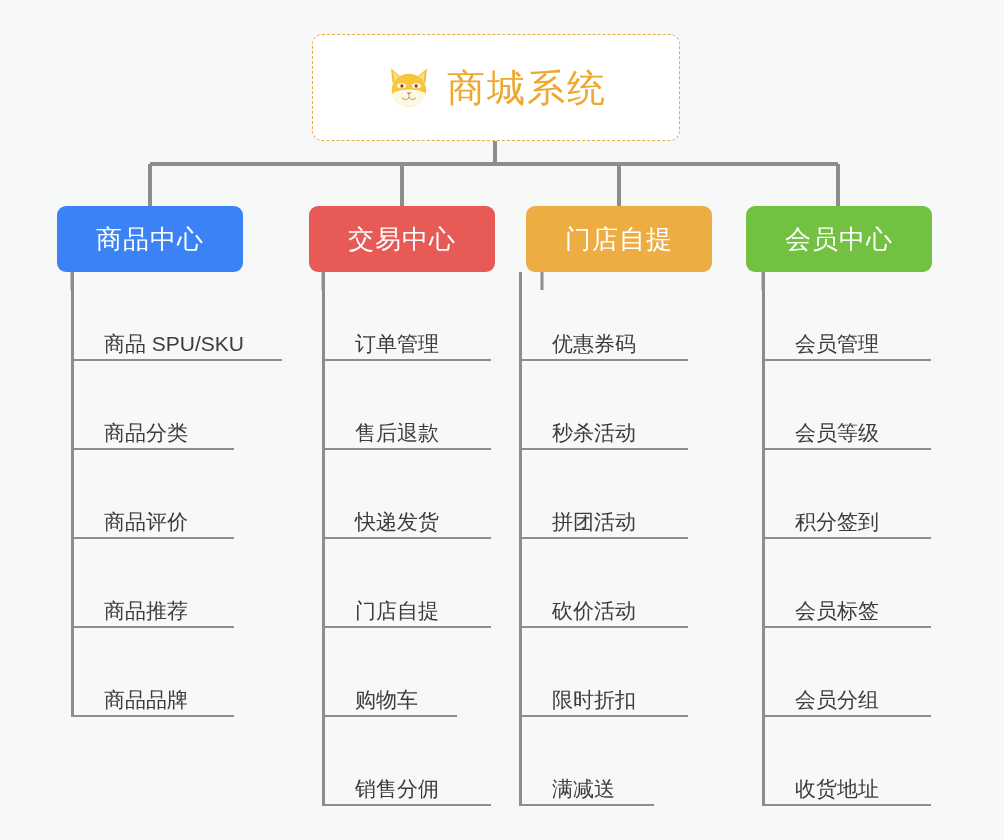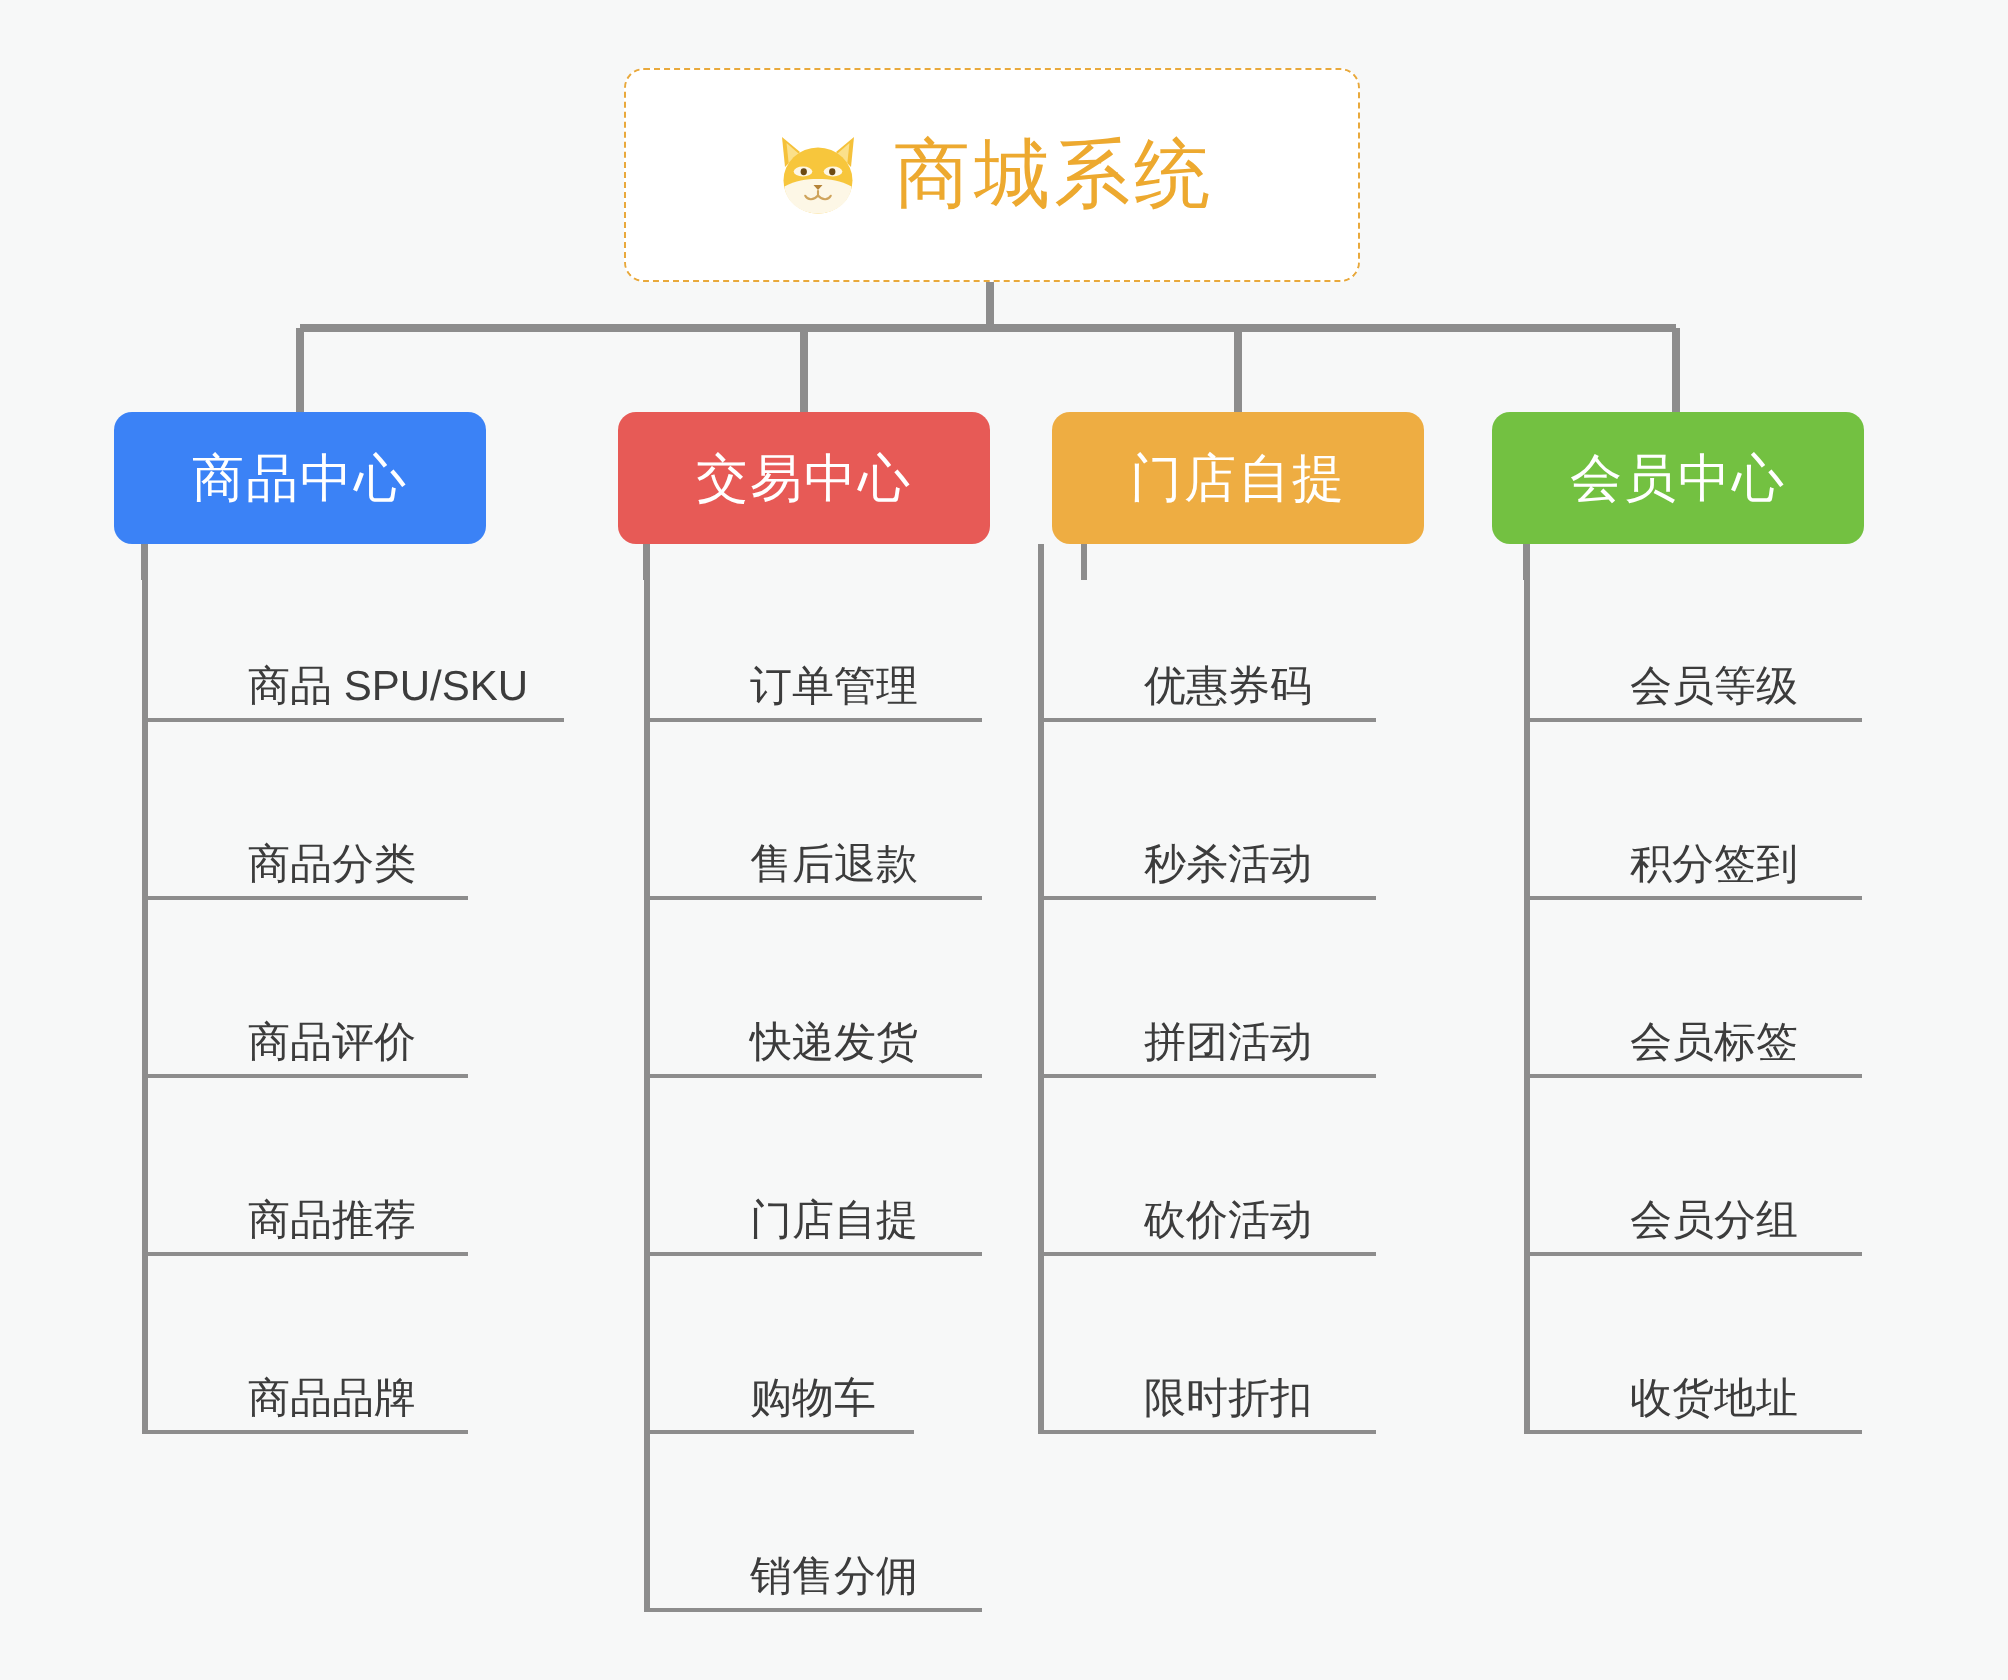--- a/index.html
+++ b/index.html
@@ -83,21 +83,20 @@
     position: absolute;
     box-sizing: border-box;
     border-left: 3px solid #8d8d8d;
   }
   .leaf-item {
     position: relative;
     height: 89px;
     box-sizing: border-box;
     display: flex;
     align-items: flex-end;
-    padding-left: 20px;
   }
   .leaf-underline {
     position: absolute;
     left: 0;
     bottom: 0;
     height: 2px;
     background: #8d8d8d;
   }
   .leaf-label {
     position: relative;
@@ -225,24 +224,32 @@
         <span class="leaf-label">拼团活动</span>
       </div>
       <div class="leaf-item">
         <span class="leaf-underline" style="width: 166px;"></span>
         <span class="leaf-label">砍价活动</span>
       </div>
       <div class="leaf-item">
         <span class="leaf-underline" style="width: 166px;"></span>
         <span class="leaf-label">限时折扣</span>
       </div>
+      <div class="leaf-item">
+        <span class="leaf-underline" style="width: 132px;"></span>
+        <span class="leaf-label">满减送</span>
+      </div>
     </div>
   <div class="leaf-col" style="left: 762px; top: 272px;">
       <div class="leaf-item">
         <span class="leaf-underline" style="width: 166px;"></span>
+        <span class="leaf-label">会员管理</span>
+      </div>
+      <div class="leaf-item">
+        <span class="leaf-underline" style="width: 166px;"></span>
         <span class="leaf-label">会员等级</span>
       </div>
       <div class="leaf-item">
         <span class="leaf-underline" style="width: 166px;"></span>
         <span class="leaf-label">积分签到</span>
       </div>
       <div class="leaf-item">
         <span class="leaf-underline" style="width: 166px;"></span>
         <span class="leaf-label">会员标签</span>
       </div>

